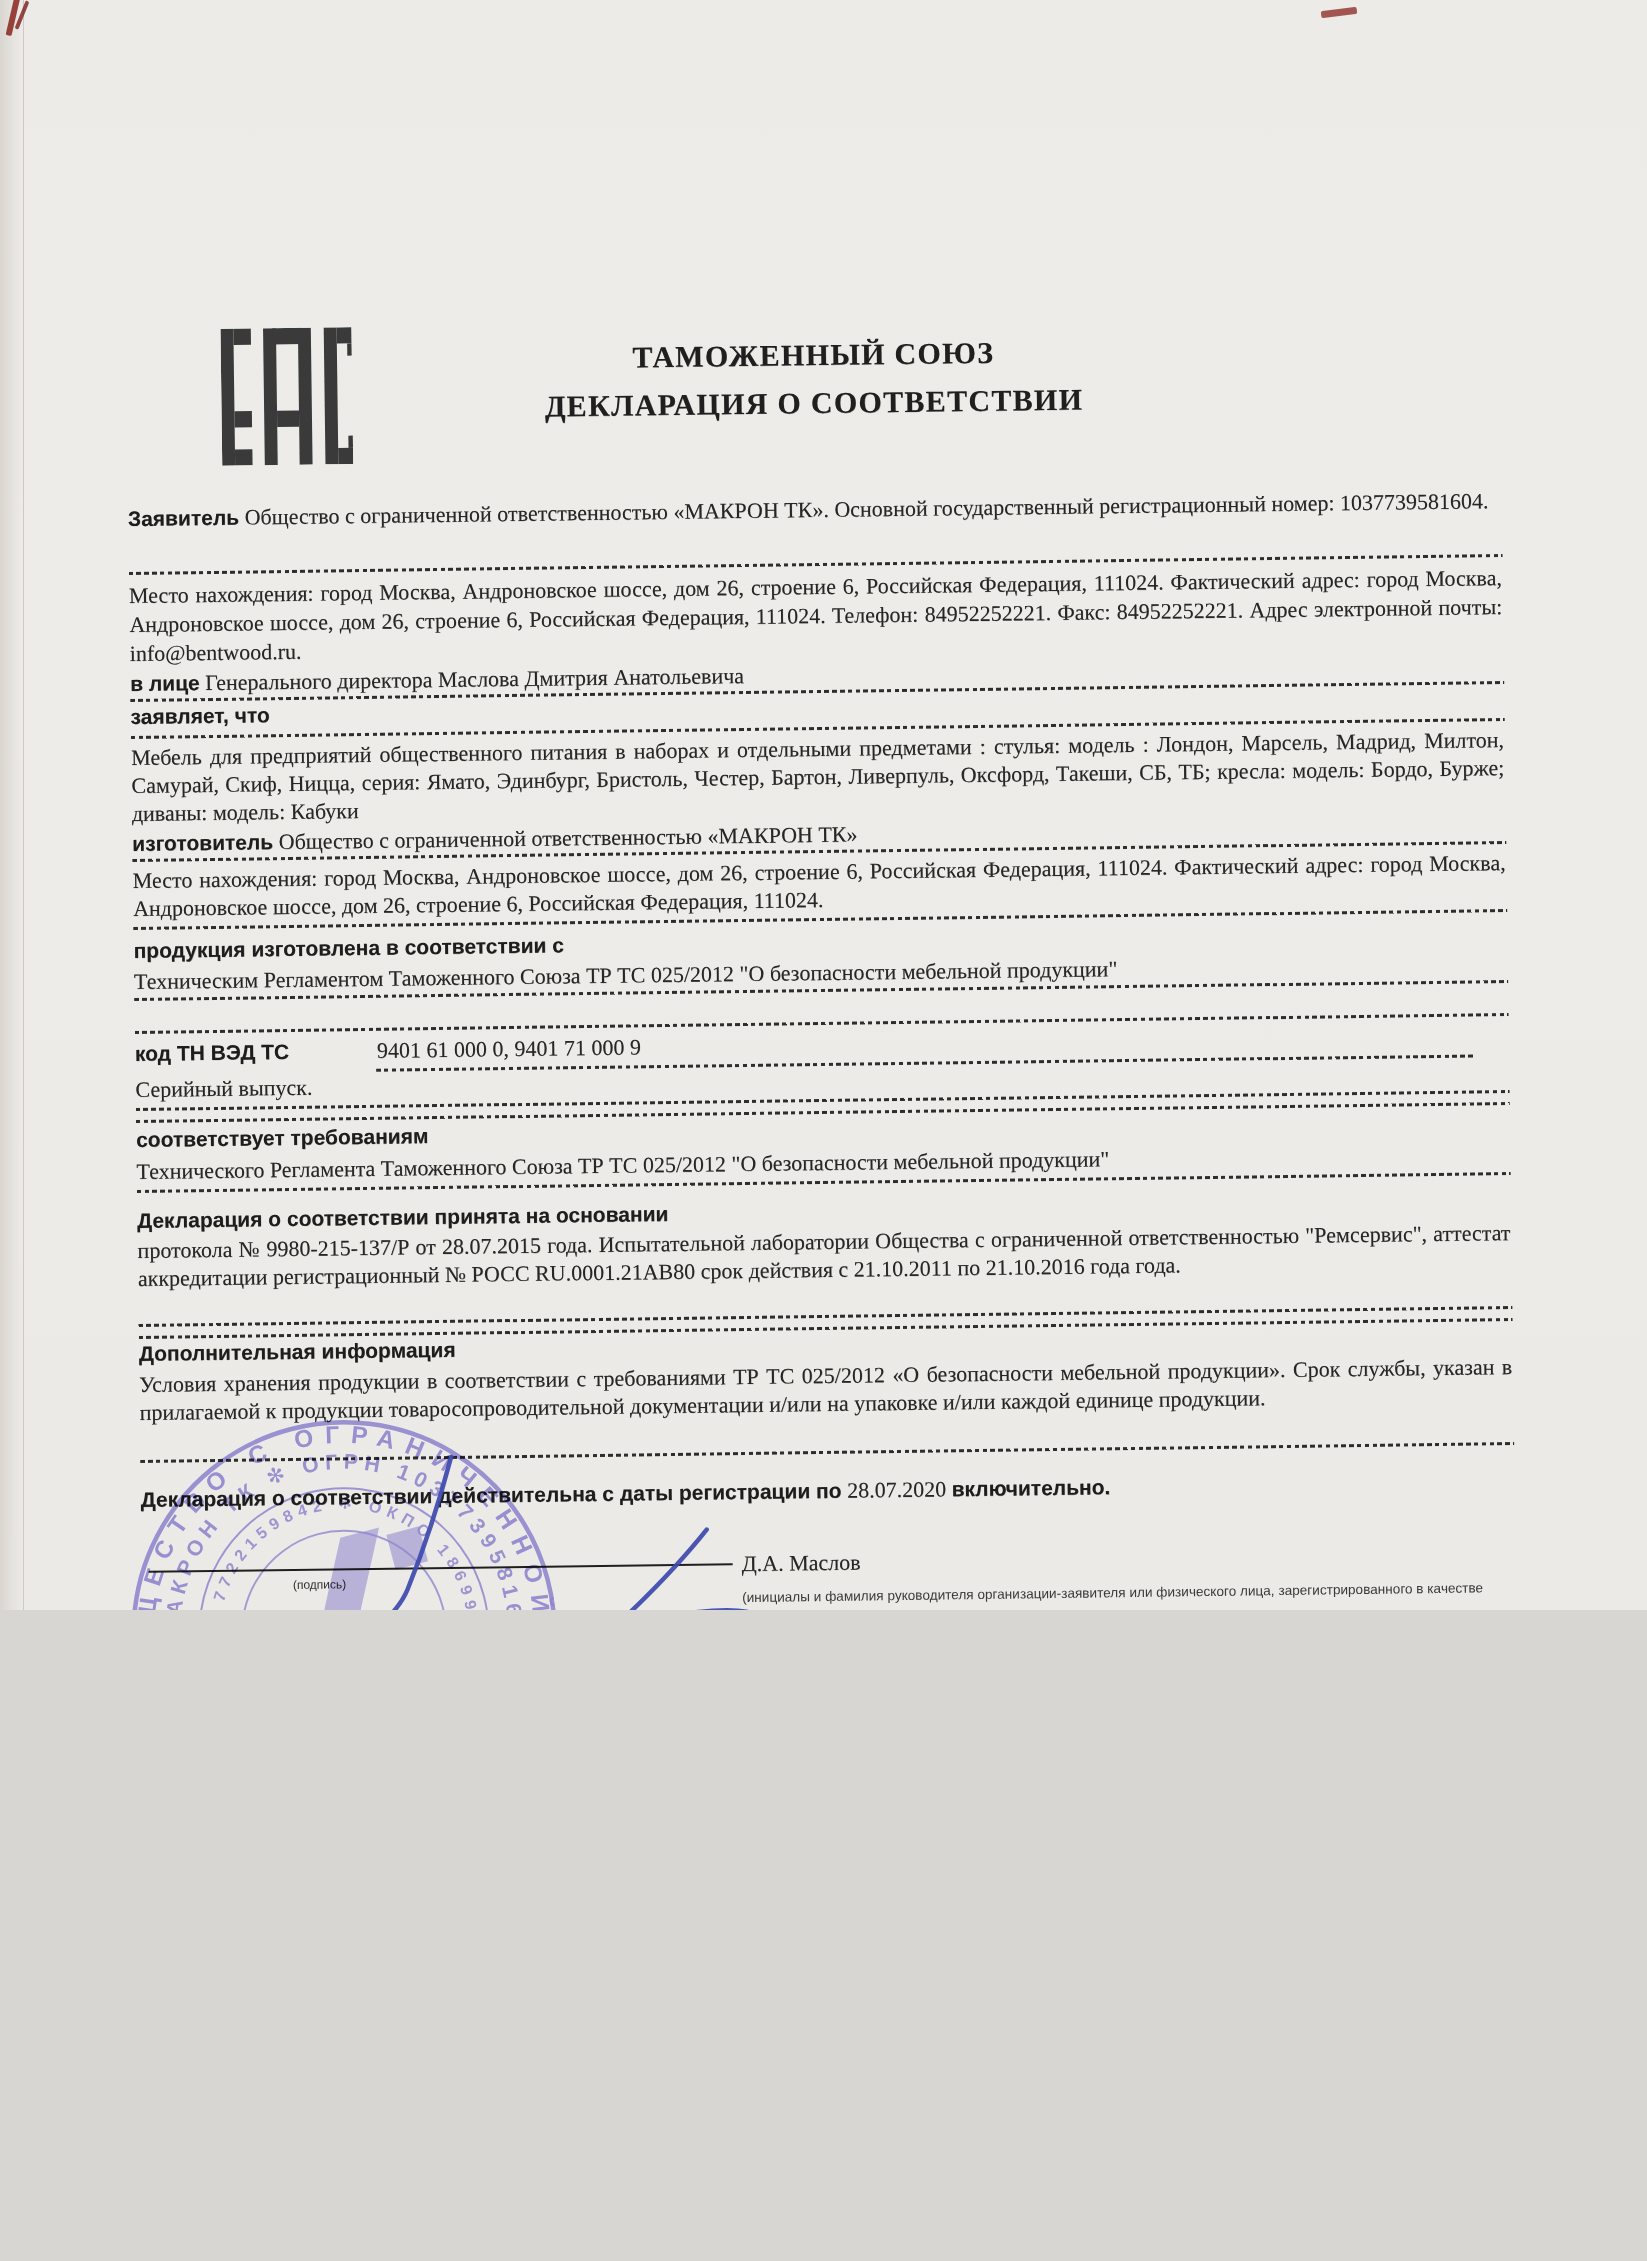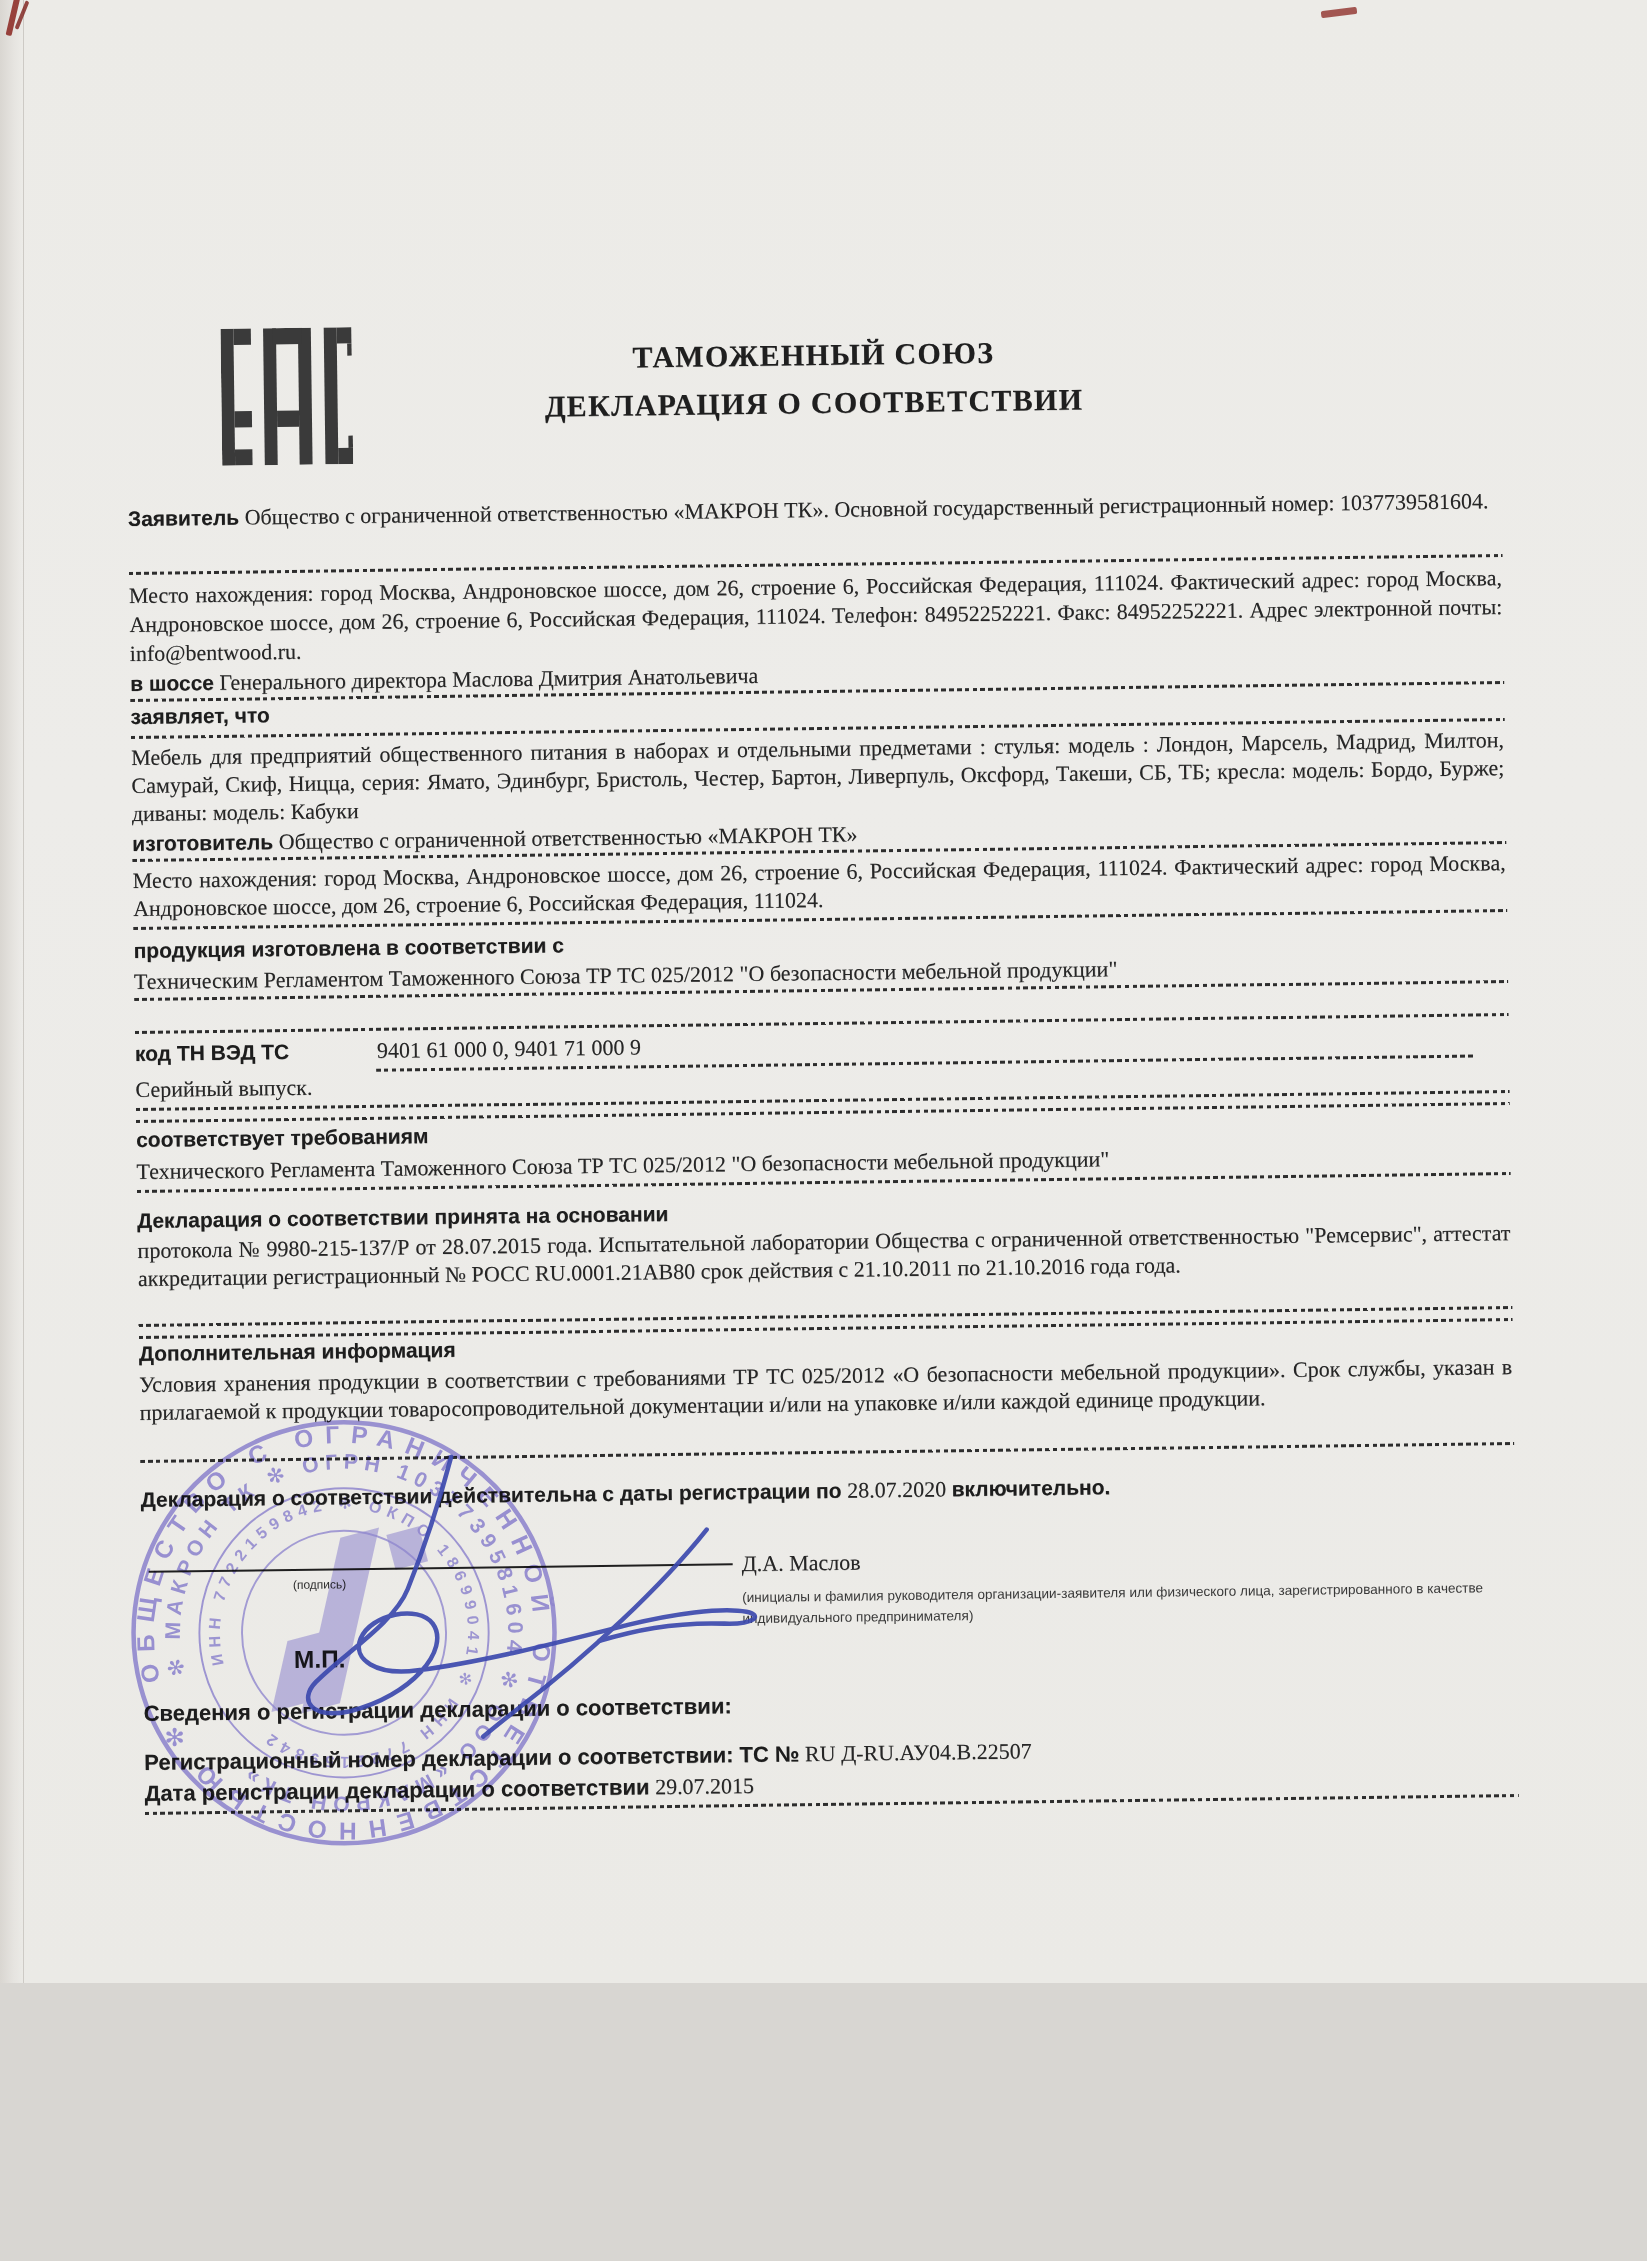--- a/index.html
+++ b/index.html
@@ -1,17 +1,17 @@
 <!DOCTYPE html>
 <html style="font-size:10.3px"><head>
 <meta charset="utf-8">
 <style>
   html,body{margin:0;padding:0;width:1647px;height:2261px;overflow:hidden;
     background:#d8d6d2;font-family:"Liberation Serif","DejaVu Serif",serif;}
-  #sheet{position:relative;width:1647px;height:1983px;overflow:hidden;
+  #sheet{position:relative;width:1647px;height:1610px;overflow:hidden;
     background:#edebe8;
     background-image:linear-gradient(180deg,#ecebe7 0%,#edecE9 40%,#ebeae6 100%);}
   
   .scan-edge-left{position:absolute;left:0;top:0;width:23px;height:100%;
     background:linear-gradient(90deg,#d9d6d1 0%,#e6e4e0 60%,rgba(230,228,224,0));
     border-right:0.6px solid #cdcac5;}
   .scan-artifact{position:absolute;border-radius:1.9px;}
   .a1{left:10.3px;top:-3.9px;width:5.8px;height:40px;background:#8a241f;transform:rotate(13deg);opacity:.85;}
   .a2{left:20px;top:0px;width:3.9px;height:30px;background:#7c1d19;transform:rotate(22deg);opacity:.8;}
   .a3{left:1321px;top:9px;width:36px;height:7px;background:#8a241f;transform:rotate(-7deg);opacity:.75;}
@@ -75,21 +75,21 @@
     <div class="abs" style="left:420px;top:331px;width:807px;">
       <div class="title-line">ТАМОЖЕННЫЙ СОЮЗ</div>
       <div class="title-line">ДЕКЛАРАЦИЯ О СООТВЕТСТВИИ</div>
     </div>
 
     <p class="abs para serif" style="top:495px;margin:0;"><span class="lbl">Заявитель</span> <span>Общество с ограниченной ответственностью «МАКРОН ТК».  Основной государственный регистрационный номер: 1037739581604.</span></p>
     <div class="rule" style="top:563px;"></div>
 
     <p class="abs para serif" style="top:572px;margin:0;">Место нахождения: город Москва, Андроновское шоссе, дом 26, строение 6, Российская Федерация, 111024. Фактический адрес: город Москва, Андроновское шоссе, дом 26, строение 6, Российская Федерация, 111024. Телефон: 84952252221. Факс: 84952252221. Адрес электронной почты: info@bentwood.ru.</p>
 
-    <p class="abs para serif" style="top:660px;margin:0;"><span class="lbl">в шоссе</span> <span>Генерального директора Маслова Дмитрия Анатольевича</span></p>
+    <p class="abs para serif" style="top:660px;margin:0;"><span class="lbl">в лице</span> <span>Генерального директора Маслова Дмитрия Анатольевича</span></p>
     <div class="rule" style="top:690px;"></div>
 
     <div class="abs lbl" style="left:136px;top:696px;">заявляет, что</div>
     <div class="rule" style="top:727px;"></div>
 
     <p class="abs para serif" style="top:735px;margin:0;line-height:28px;">Мебель для предприятий общественного питания в наборах и отдельными предметами : стулья: модель : Лондон, Марсель, Мадрид, Милтон, Самурай, Скиф, Ницца, серия: Ямато, Эдинбург, Бристоль, Честер, Бартон, Ливерпуль, Оксфорд, Такеши, СБ, ТБ; кресла: модель: Бордо, Бурже; диваны: модель: Кабуки</p>
 
     <p class="abs para serif" style="top:820px;margin:0;"><span class="lbl">изготовитель</span> <span>Общество с ограниченной ответственностью «МАКРОН ТК»</span></p>
     <div class="rule" style="top:850px;"></div>
 

